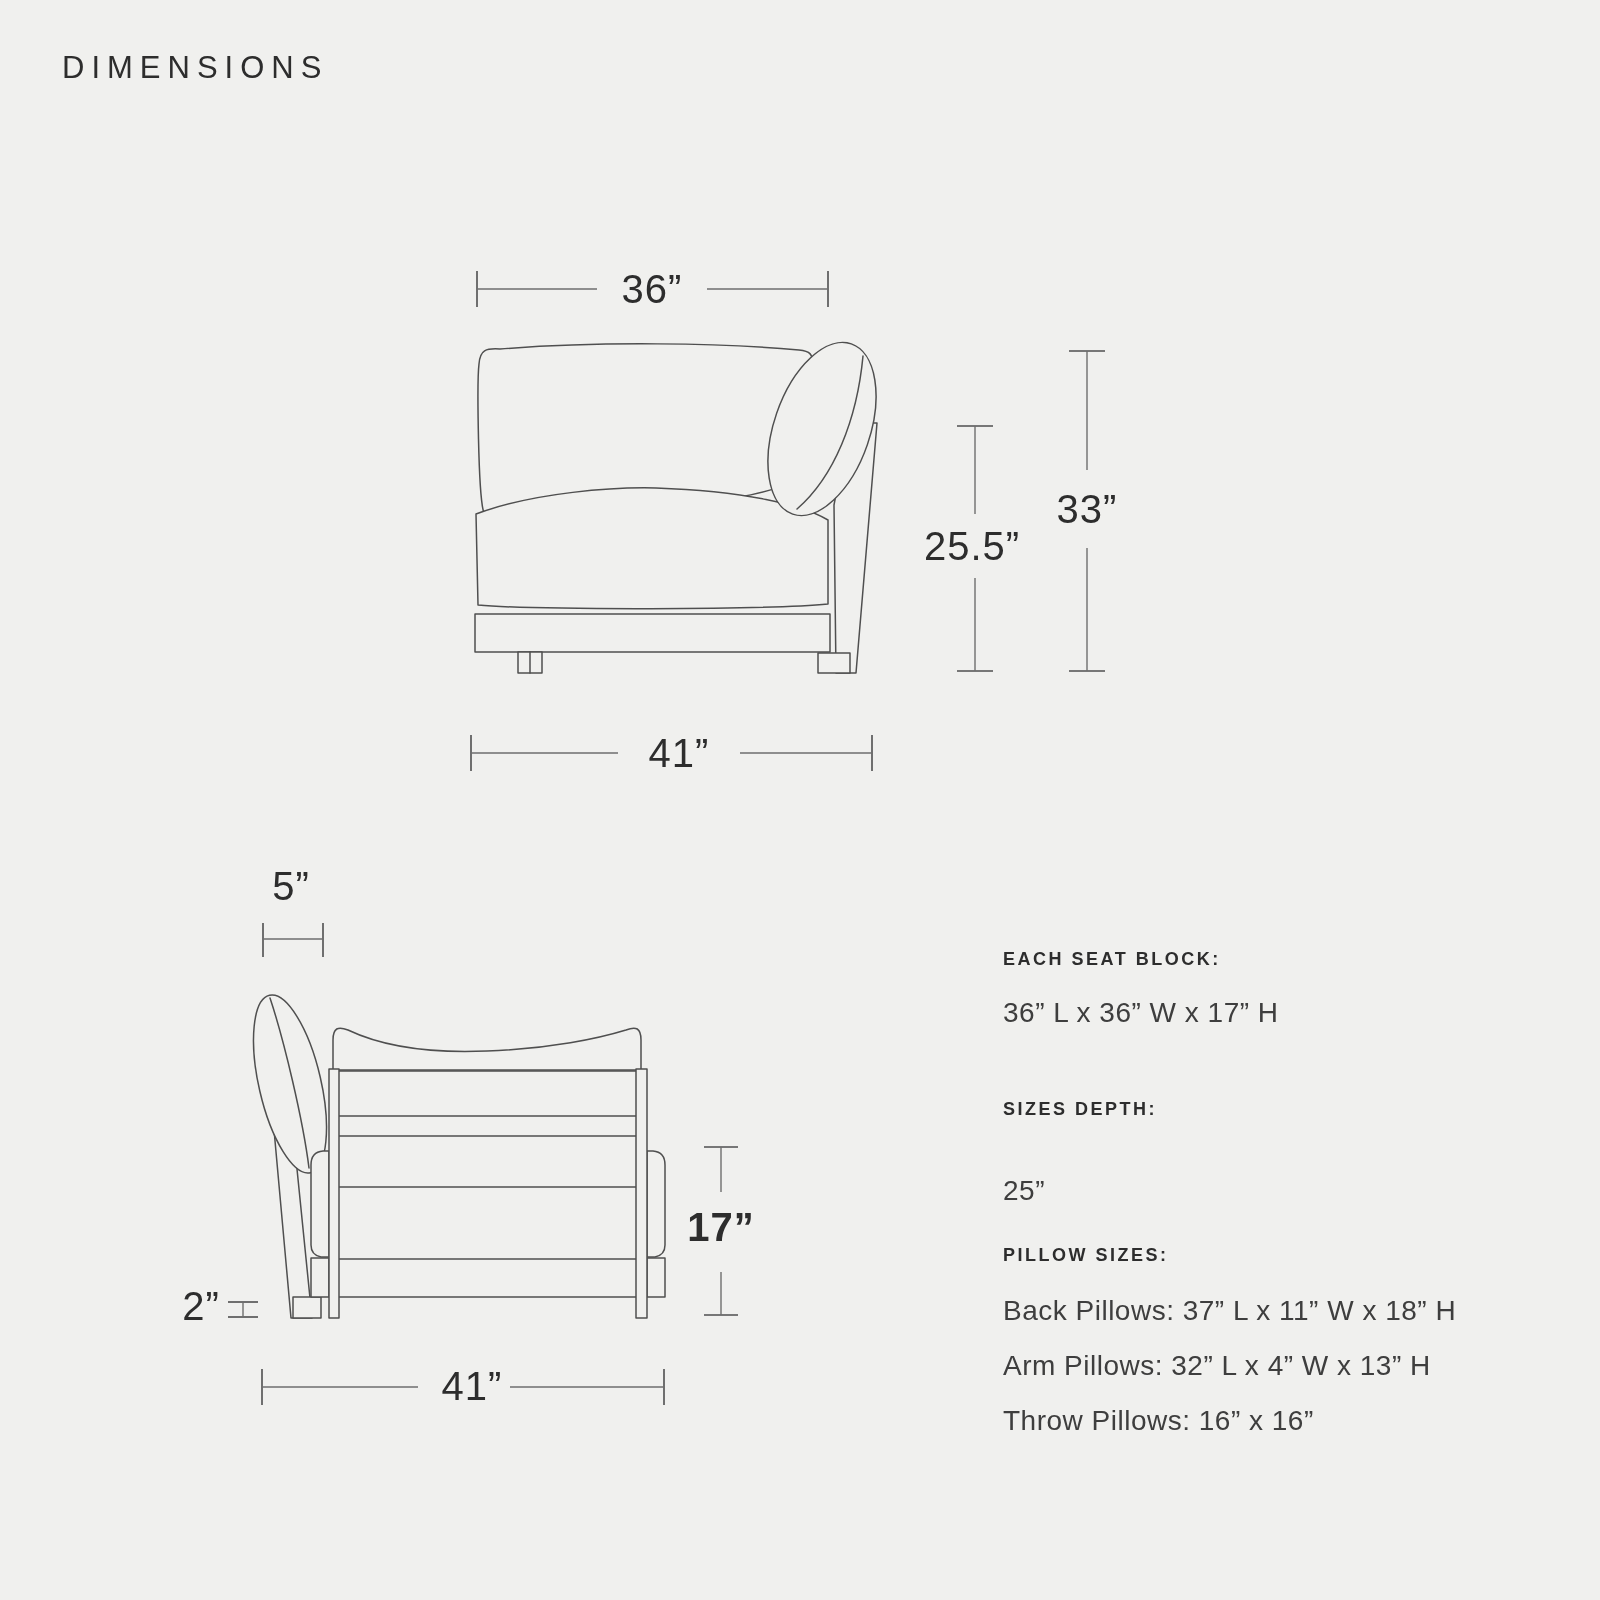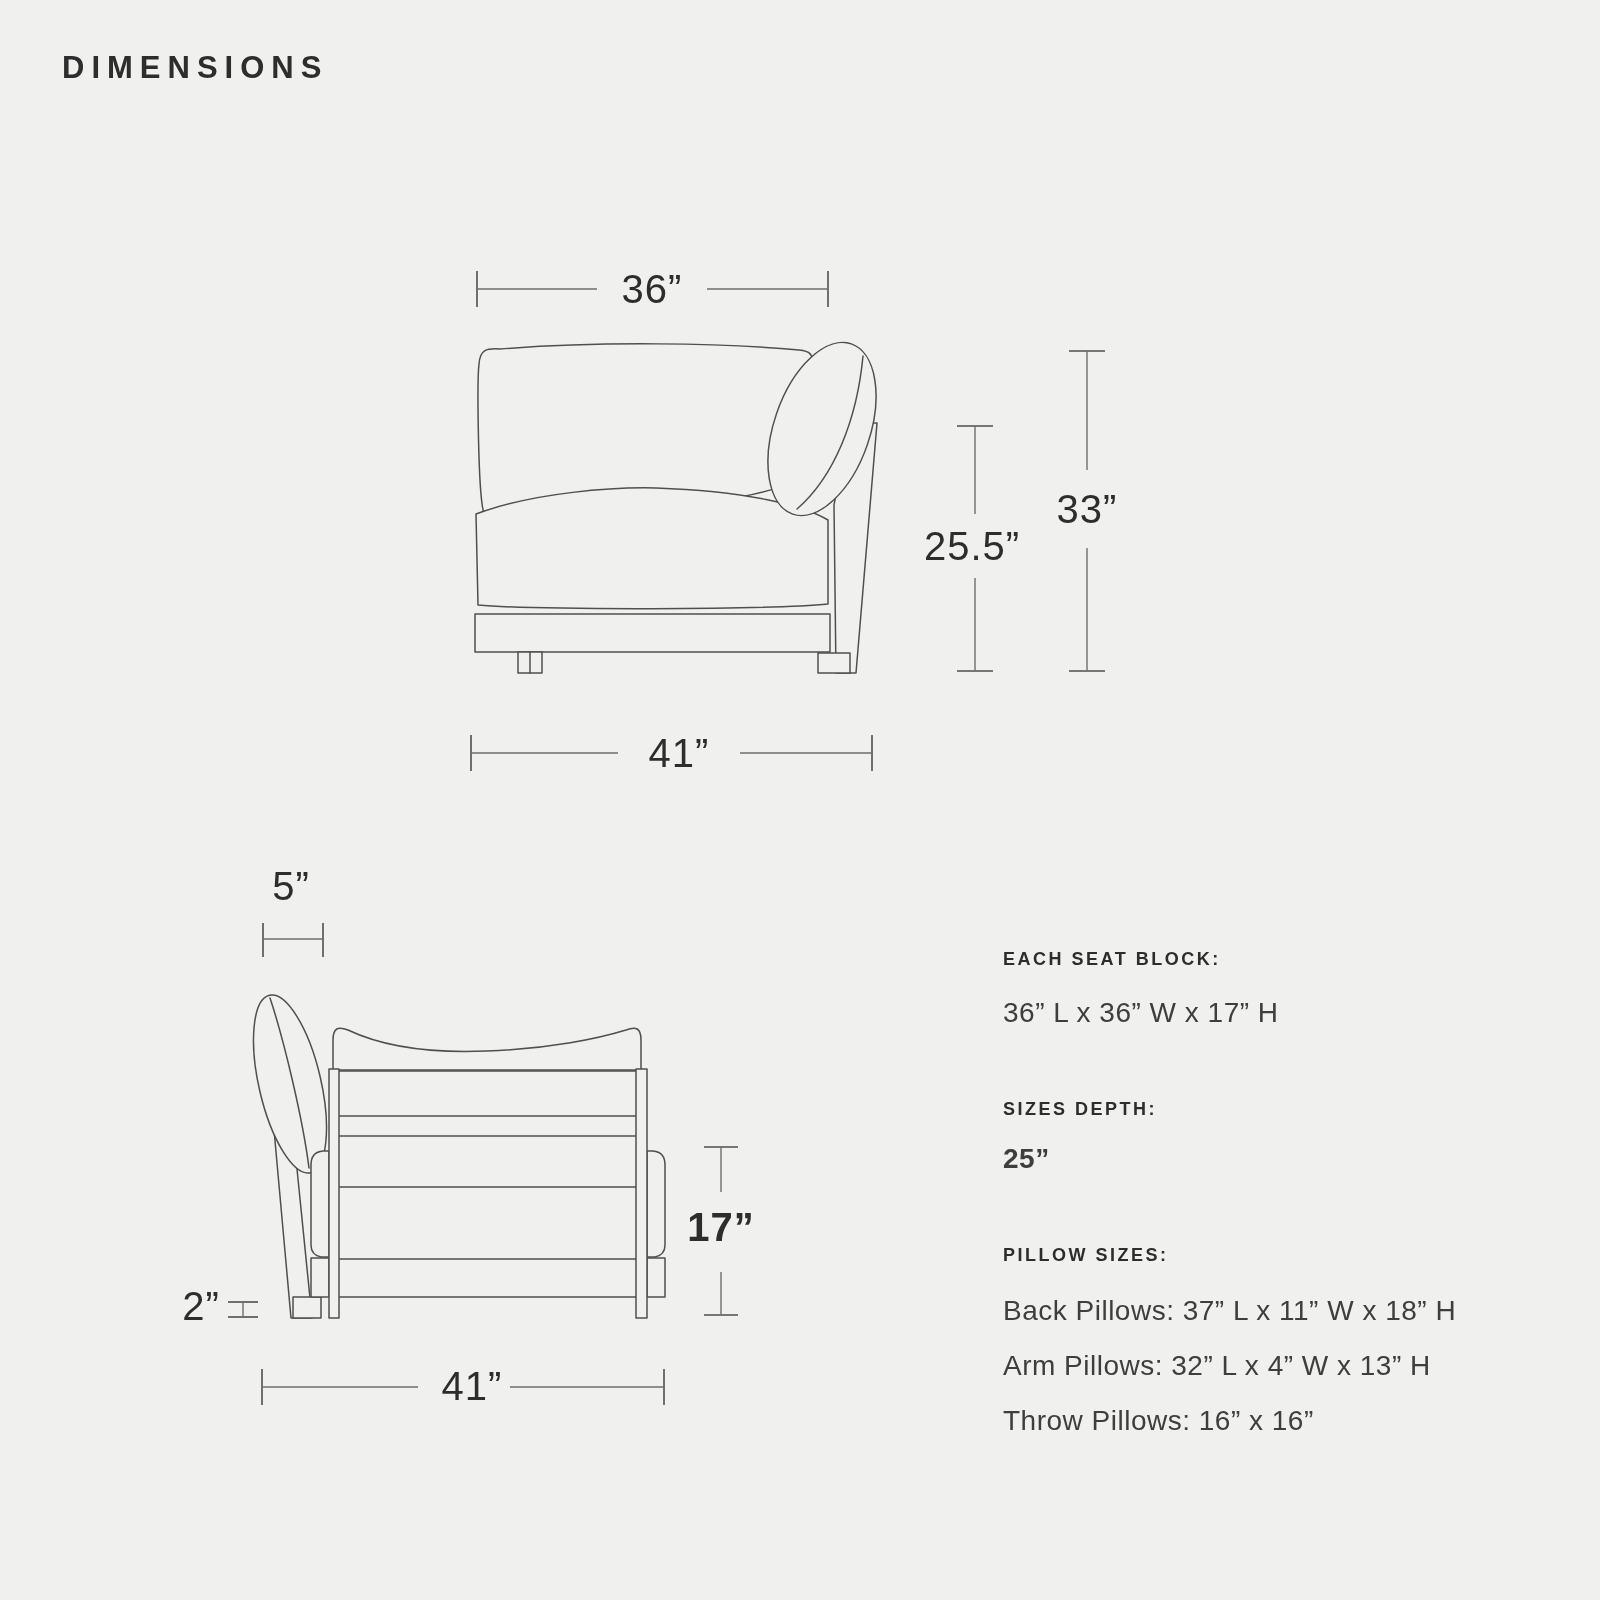--- a/index.html
+++ b/index.html
@@ -13,21 +13,21 @@
   html,body{background:var(--color-background);}
   .canvas{
     position:relative;
     width:1600px;height:1600px;
     background:var(--color-background);
     font-family:"Liberation Sans", sans-serif;
     overflow:hidden;
   }
   .page-title{
     position:absolute;left:62px;top:50px;
-    font-size:31px;font-weight:bold;letter-spacing:7px;
+    font-size:31px;font-weight:normal;letter-spacing:7px;
     color:var(--color-text);
   }
   svg.lineart{position:absolute;left:0;top:0;}
   .draw{fill:var(--color-background);stroke:var(--color-line);stroke-width:1.5;stroke-linejoin:round;}
   .open{fill:none;stroke:var(--color-line);stroke-width:1.5;stroke-linecap:round;}
   .dimline{stroke:var(--color-dim_line);stroke-width:1.4;}
   .dimtick{stroke:var(--color-line);stroke-width:1.6;}
   .dim-label{
     position:absolute;transform:translate(-50%,-50%);
     font-size:40px;font-weight:400;color:var(--color-text);
@@ -158,21 +158,21 @@
   <span class="dim-label" style="left:291px;top:886px;">5”</span>
   <span class="dim-label" style="left:201px;top:1306px;">2”</span>
   <span class="dim-label" style="left:721px;top:1227px;font-weight:bold;">17”</span>
   <span class="dim-label" style="left:472px;top:1386px;">41”</span>
 
   <div>
     <div class="spec-heading" style="top:949px;">EACH SEAT BLOCK:</div>
     <div class="spec-value" style="top:997px;">36” L x 36” W x 17” H</div>
 
     <div class="spec-heading" style="top:1099px;">SIZES DEPTH:</div>
-    <div class="spec-value" style="top:1143px;font-weight:bold;">25”</div>
+    <div class="spec-value" style="top:1175px;">25”</div>
 
     <div class="spec-heading" style="top:1245px;">PILLOW SIZES:</div>
     <div class="spec-value" style="top:1295px;">Back Pillows: 37” L x 11” W x 18” H</div>
     <div class="spec-value" style="top:1350px;">Arm Pillows: 32” L x 4” W x 13” H</div>
     <div class="spec-value" style="top:1405px;">Throw Pillows: 16” x 16”</div>
   </div>
 
 </div>
 
 </body></html>

